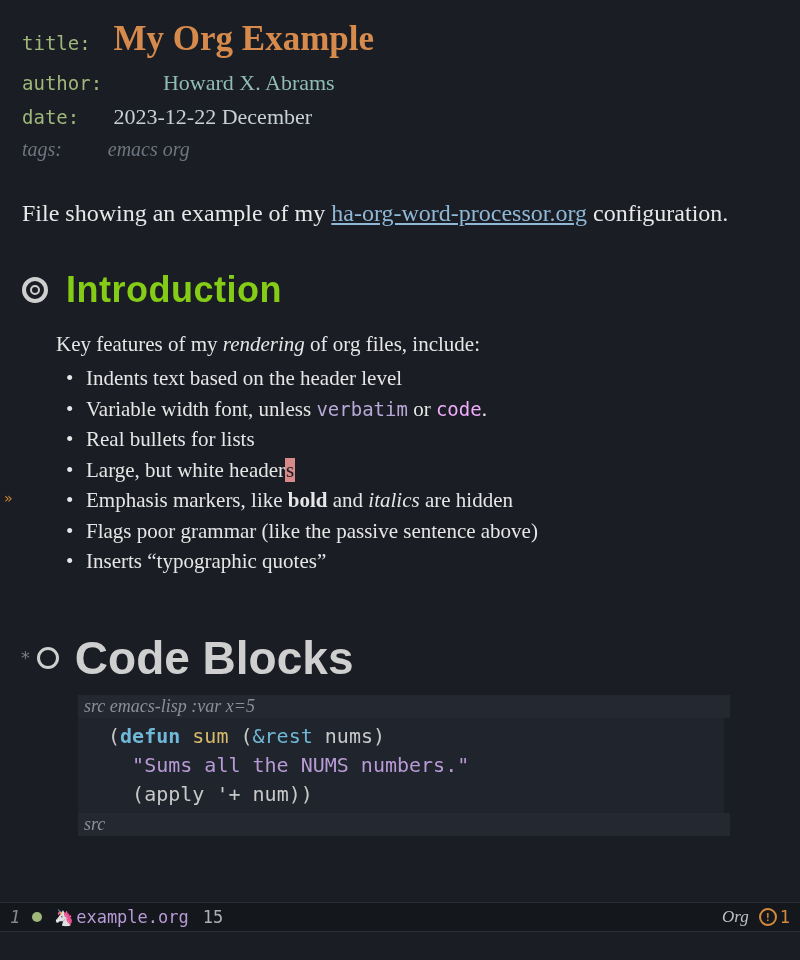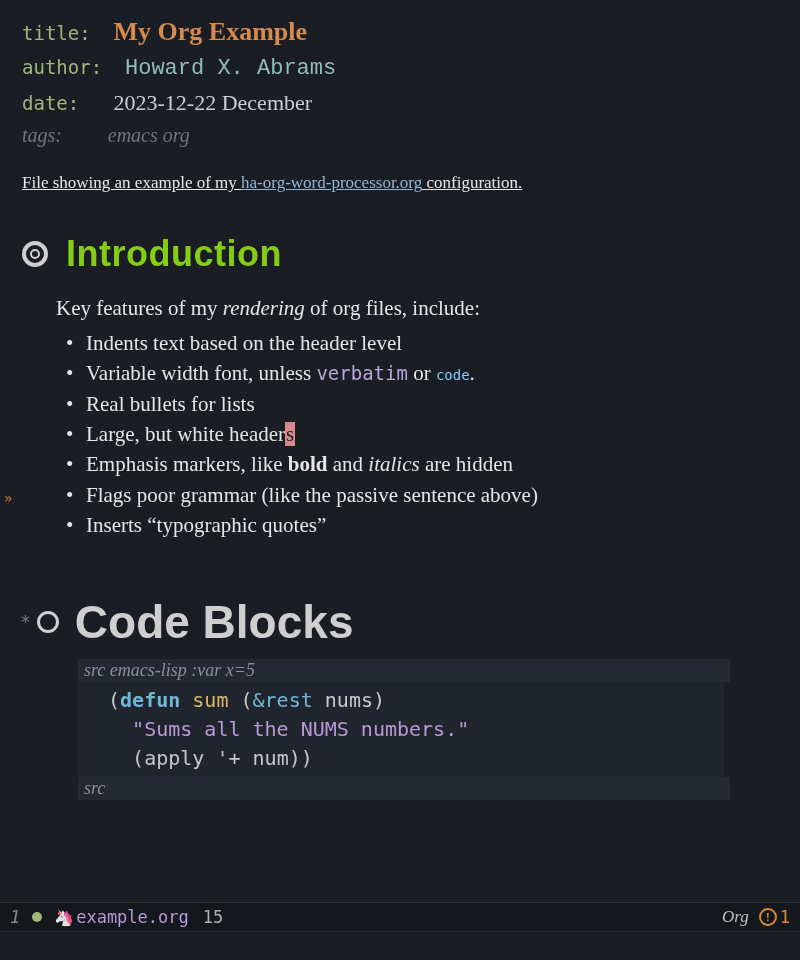--- a/index.html
+++ b/index.html
@@ -40,33 +40,32 @@
   .meta-line {
     font-family: 'Menlo', 'Consolas', monospace;
     font-size: 19px;
     line-height: 1.55;
   }
   .meta-key { color: #9fb77a; }
   .meta-colon { color: #9fb77a; }
   .title-val {
     color: #d68a4c;
     font-weight: 700;
-    font-size: 26px;
+    font-size: 35px;
     font-family: Georgia, serif;
   }
-  .author-val { color: #8fbdb6; font-family: Liberation Mono, monospace; font-size: 22px; }
+  .author-val { color: #8fbdb6; font-family: Liberation Serif, serif; font-size: 22px; margin-left: 38px; }
   .date-val   { color: #c8d0d8; font-family: Georgia, serif; font-size: 22px; }
   .tags-key   { color: #6e7580; font-style: italic; font-family: Georgia, serif; font-size: 20px;}
   .tags-val   { color: #6e7580; font-style: italic; font-family: Georgia, serif; font-size: 20px;}
   .para {
-    font-size: 17px;
+    font-size: 24px;
     color: #e8e8e8;
-    margin-top: 20px;
+    margin-top: 32px;
     line-height: 1.4;
-    text-decoration: underline;
   }
   .link {
     color: #8fb8d8;
     text-decoration: underline;
   }
   .h1 {
     display: flex;
     align-items: center;
     margin-top: 38px;
     margin-bottom: 18px;
@@ -130,22 +129,22 @@
     line-height: 1.45;
   }
   .em { font-style: italic; }
   .verbatim {
     font-family: 'Menlo', 'Consolas', monospace;
     color: #b8a8d8;
     font-size: 19px;
   }
   .code-inline {
     font-family: 'Menlo', 'Consolas', monospace;
-    color: #7dd3fc;
-    font-size: 14px;
+    color: #f0abfc;
+    font-size: 19px;
   }
   ul.features {
     margin: 4px 0 0 0;
     padding-left: 26px;
     list-style: none;
   }
   ul.features li {
     position: relative;
     padding-left: 4px;
     line-height: 1.45;

